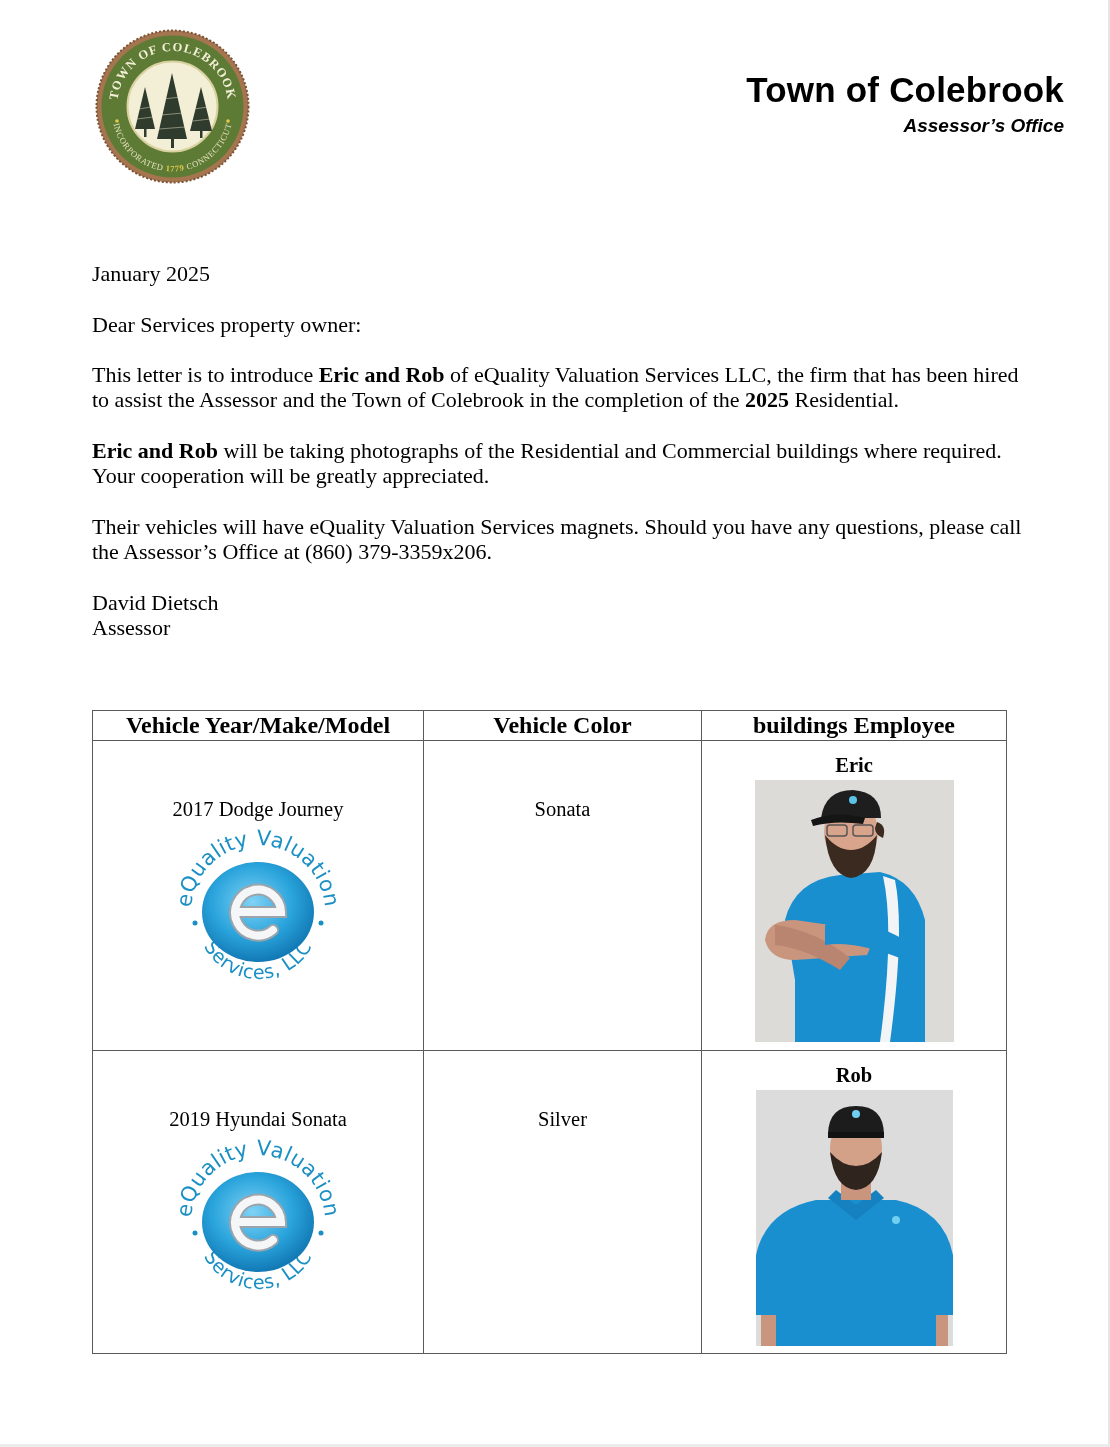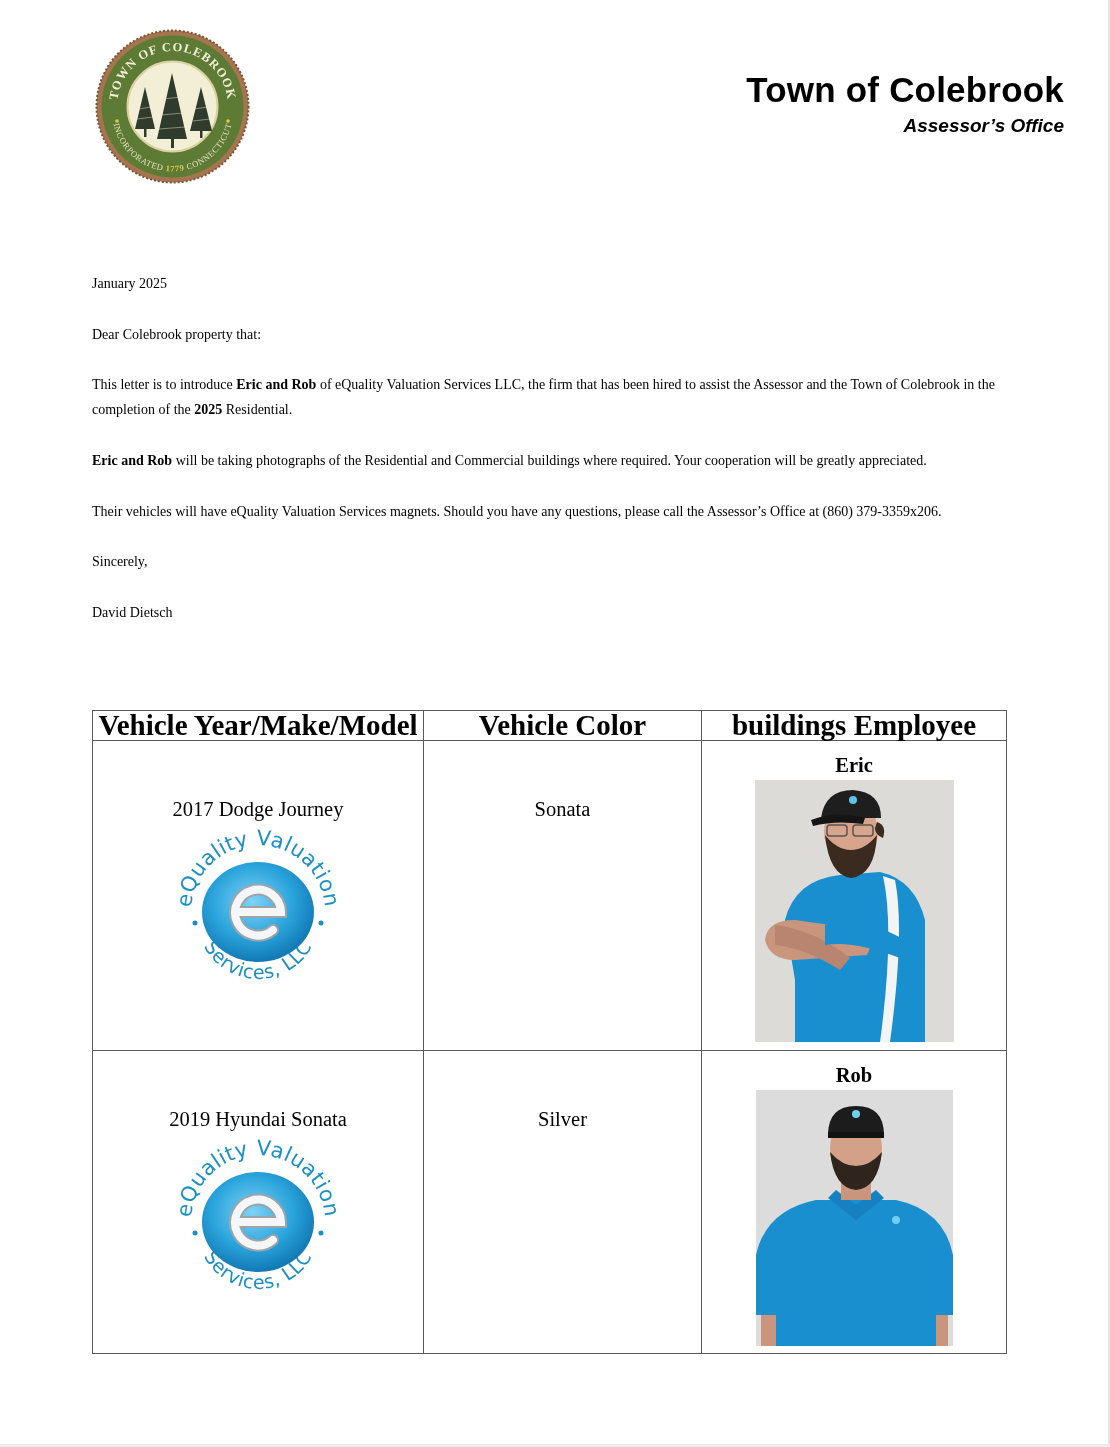--- a/index.html
+++ b/index.html
@@ -57,23 +57,23 @@
       font-size: 19px;
       font-weight: bold;
       font-style: italic;
       line-height: 32px;
     }
 
     
     .letter {
       position: absolute;
       left: 92px;
-      top: 271px;
+      top: 261px;
       width: 930px;
-      font-size: 14px;
+      font-size: 22px;
       line-height: 25.3px;
     }
     .letter p {
       margin: 0 0 25.3px 0;
     }
     .letter b { font-weight: bold; }
     .sig-block p { margin: 0; font-family: Liberation Serif, serif; }
 
     
     .vehicle-table {
@@ -84,21 +84,21 @@
       border-collapse: collapse;
       table-layout: fixed;
     }
     .vehicle-table th, .vehicle-table td {
       border: 1.5px solid #5a5a5a;
       text-align: center;
       vertical-align: top;
       padding: 0;
     }
     .vehicle-table th {
-      font-size: 29px;
+      font-size: 24px;
       font-weight: bold;
       height: 29px;
       line-height: 29px;
     }
     .vehicle-table td {
       font-size: 20.5px;
     }
     .row-1 td { height: 309px; }
     .row-2 td { height: 302px; }
     .cell-text {
@@ -178,27 +178,27 @@
   </svg>
 </div>
 
 <div class="letterhead">
   <div class="town">Town of Colebrook</div>
   <div class="office">Assessor’s Office</div>
 </div>
 
 <div class="letter">
   <p>January 2025</p>
-  <p>Dear Colebrook property that:</p>
+  <p>Dear Services property owner:</p>
   <p><span>This letter is to introduce </span><b>Eric and Rob</b><span> of eQuality Valuation Services LLC, the firm that has been hired to assist the Assessor and the Town of Colebrook in the completion of the </span><b>2025</b><span> Residential.</span></p>
   <p><b>Eric and Rob</b><span> will be taking photographs of the Residential and Commercial buildings where required. Your cooperation will be greatly appreciated.</span></p>
   <p>Their vehicles will have eQuality Valuation Services magnets.  Should you have any questions, please call the Assessor’s Office at (860) 379-3359x206.</p>
-  <p>Sincerely,</p>
   <div class="sig-block">
     <p>David Dietsch</p>
+    <p>Assessor</p>
   </div>
 </div>
 
 <table class="vehicle-table">
   <colgroup>
     <col style="width:331px">
     <col style="width:278px">
     <col style="width:305px">
   </colgroup>
   <thead>

